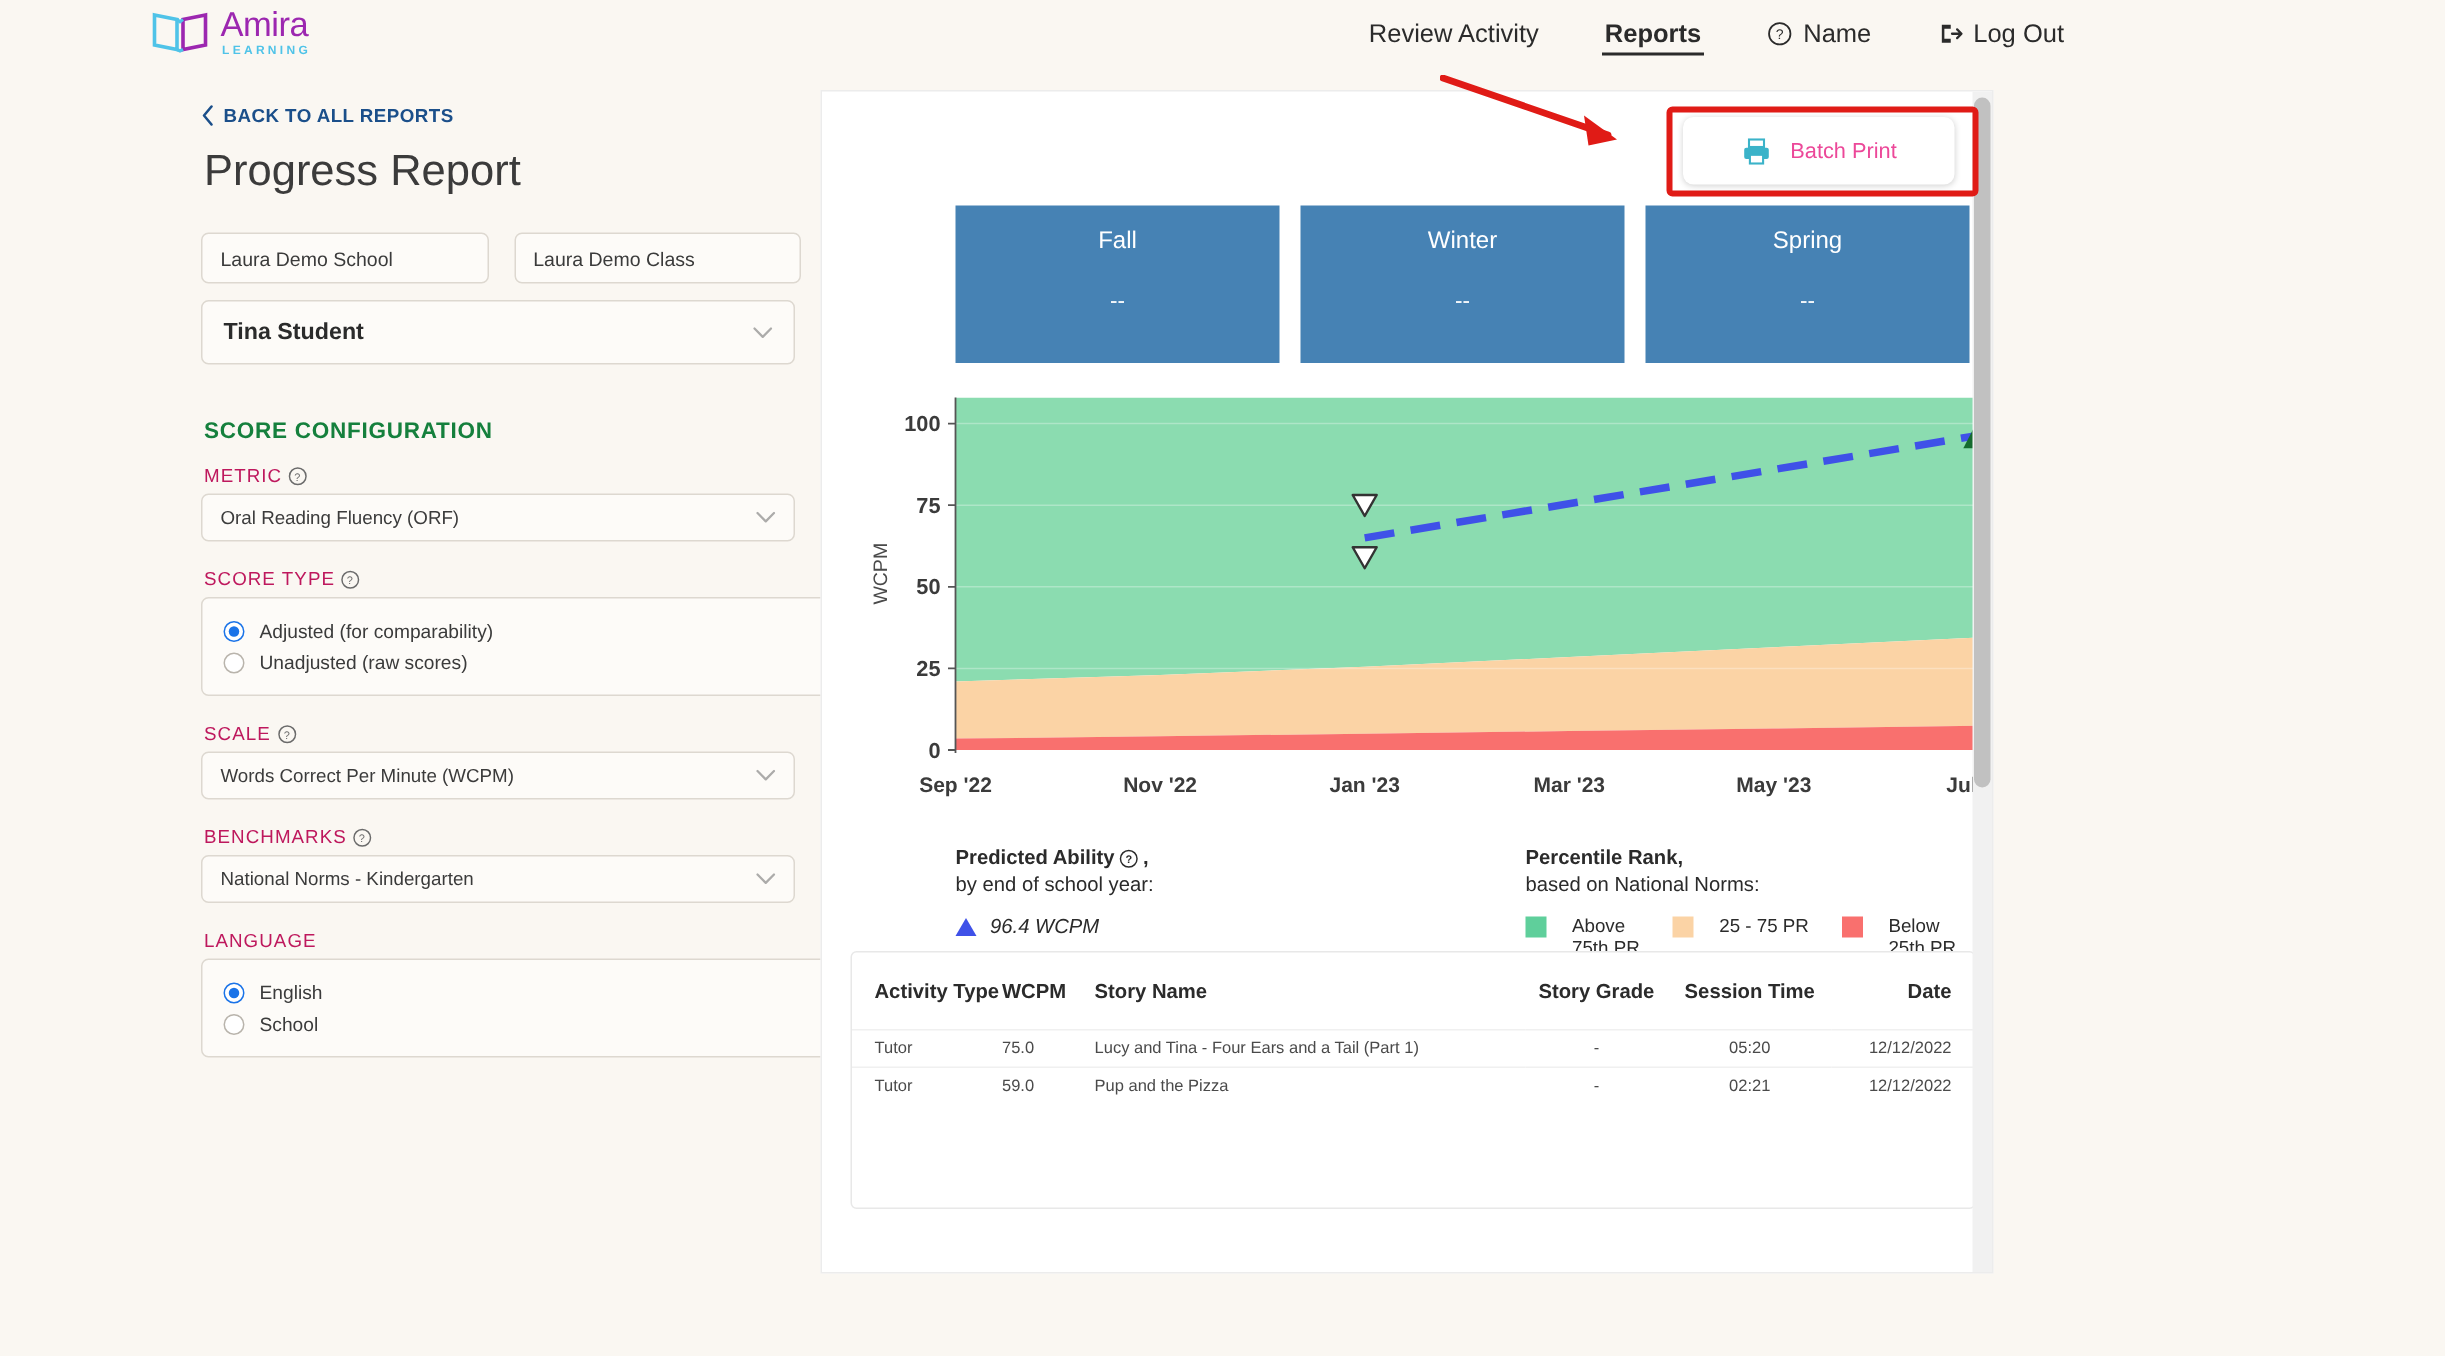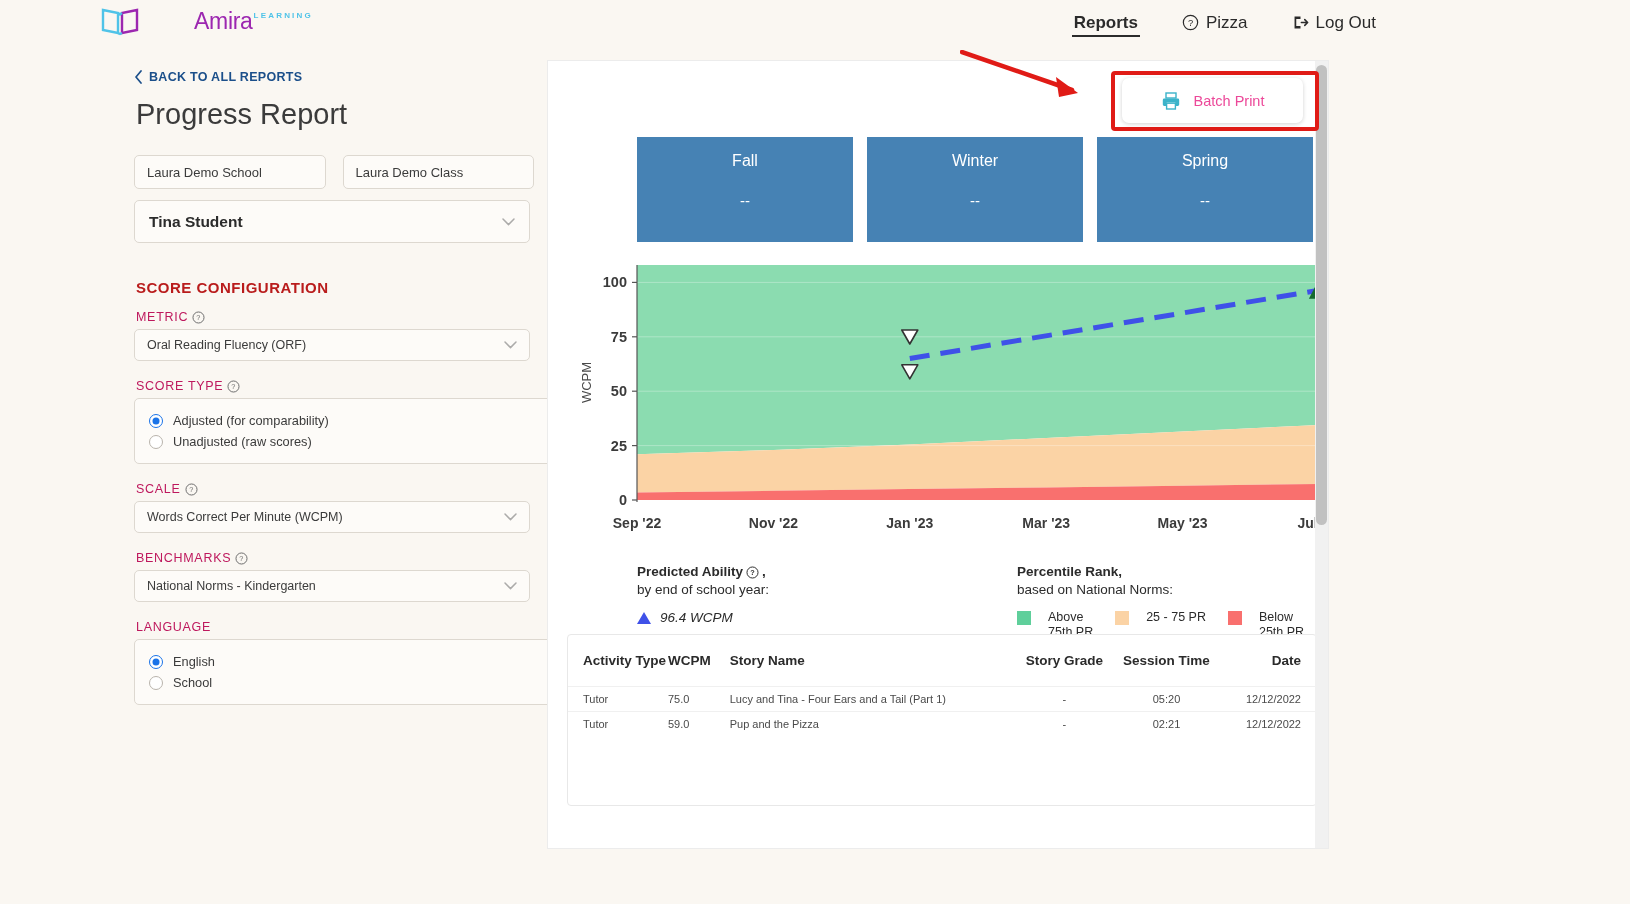--- a/index.html
+++ b/index.html
@@ -16,21 +16,21 @@
     position: absolute; top: 0; left: 0;
     width: 1630px; height: 45px;
     background: #faf7f2;
     display: flex; align-items: center;
   }
   .logo-wrap {
     position: absolute; left: 100px; top: 4px;
     display: flex; align-items: center; gap: 7px;
   }
   .logo-mark { width: 40px; height: 34px; display: block; }
-  .logo-text { display: flex; flex-direction: row; line-height: 1; margin-left: 47px; }
+  .logo-text { display: flex; flex-direction: column; line-height: 1; }
   .logo-amira {
     font-size: 23px; font-weight: 400; color: #9c27b0;
     letter-spacing: -0.3px;
   }
   .logo-learning {
     font-size: 8px; font-weight: 700; color: #4fc3e8;
     letter-spacing: 2.2px; margin-top: 2px; margin-left: 1px;
   }
   .nav-items {
     position: absolute; right: 232px; top: 0; height: 45px;
@@ -73,21 +73,21 @@
   .select-box {
     width: 396px; height: 43px; border: 1px solid #ddd8d0;
     border-radius: 5px; background: #fdfbf8;
     display: flex; align-items: center; justify-content: space-between;
     padding: 0 14px; font-size: 15.5px; color: #2b2b2b; cursor: pointer;
   }
   .select-box.student { font-weight: 700; }
   .chev-down { width: 13px; height: 8px; flex: 0 0 auto; opacity: .55; }
 
   .section-head {
-    font-size: 15px; font-weight: 700; color: #b91c1c;
+    font-size: 15px; font-weight: 700; color: #15803d;
     letter-spacing: 0.5px; margin: 36px 0 14px 2px;
   }
   .field-label {
     display: flex; align-items: center; gap: 4px;
     font-size: 12.5px; color: #be185d; letter-spacing: 0.7px;
     margin: 0 0 5px 2px;
   }
   .qmark { width: 13px; height: 13px; flex: 0 0 auto; }
   .field-select {
     width: 396px; height: 32px; border: 1px solid #ddd8d0;
@@ -225,29 +225,32 @@
       <path d="M18 9 L20 10.5 L22 9" fill="none" stroke="#4fc3e8" stroke-width="2.2"></path>
       <path d="M18 29 L20 30 L22 29" fill="none" stroke="#4fc3e8" stroke-width="2.2"></path>
     </svg>
     <div class="logo-text">
       <span class="logo-amira">Amira</span>
       <span class="logo-learning">LEARNING</span>
     </div>
   </div>
 
   <div class="nav-items">
+    <div class="nav-item">
+      <span>Review Activity</span>
+    </div>
     <div class="nav-item active">
       <span>Reports</span>
     </div>
     <div class="nav-item">
       <svg class="nav-ico" viewBox="0 0 20 20">
         <circle cx="10" cy="10" r="8.4" fill="none" stroke="#2b2b2b" stroke-width="1.4"></circle>
         <text x="10" y="14.3" font-size="11" font-family="Liberation Sans, sans-serif" fill="#2b2b2b" text-anchor="middle">?</text>
       </svg>
-      <span>Pizza</span>
+      <span>Name</span>
     </div>
     <div class="nav-item">
       <svg class="nav-ico" viewBox="0 0 20 20">
         <path d="M3 3 H10 V6 H5 V14 H10 V17 H3 Z" fill="#2b2b2b"></path>
         <path d="M11 10 H18 M15 6.6 L18.4 10 L15 13.4" fill="none" stroke="#2b2b2b" stroke-width="1.8" stroke-linecap="round" stroke-linejoin="round"></path>
       </svg>
       <span>Log Out</span>
     </div>
   </div>
 </div>

